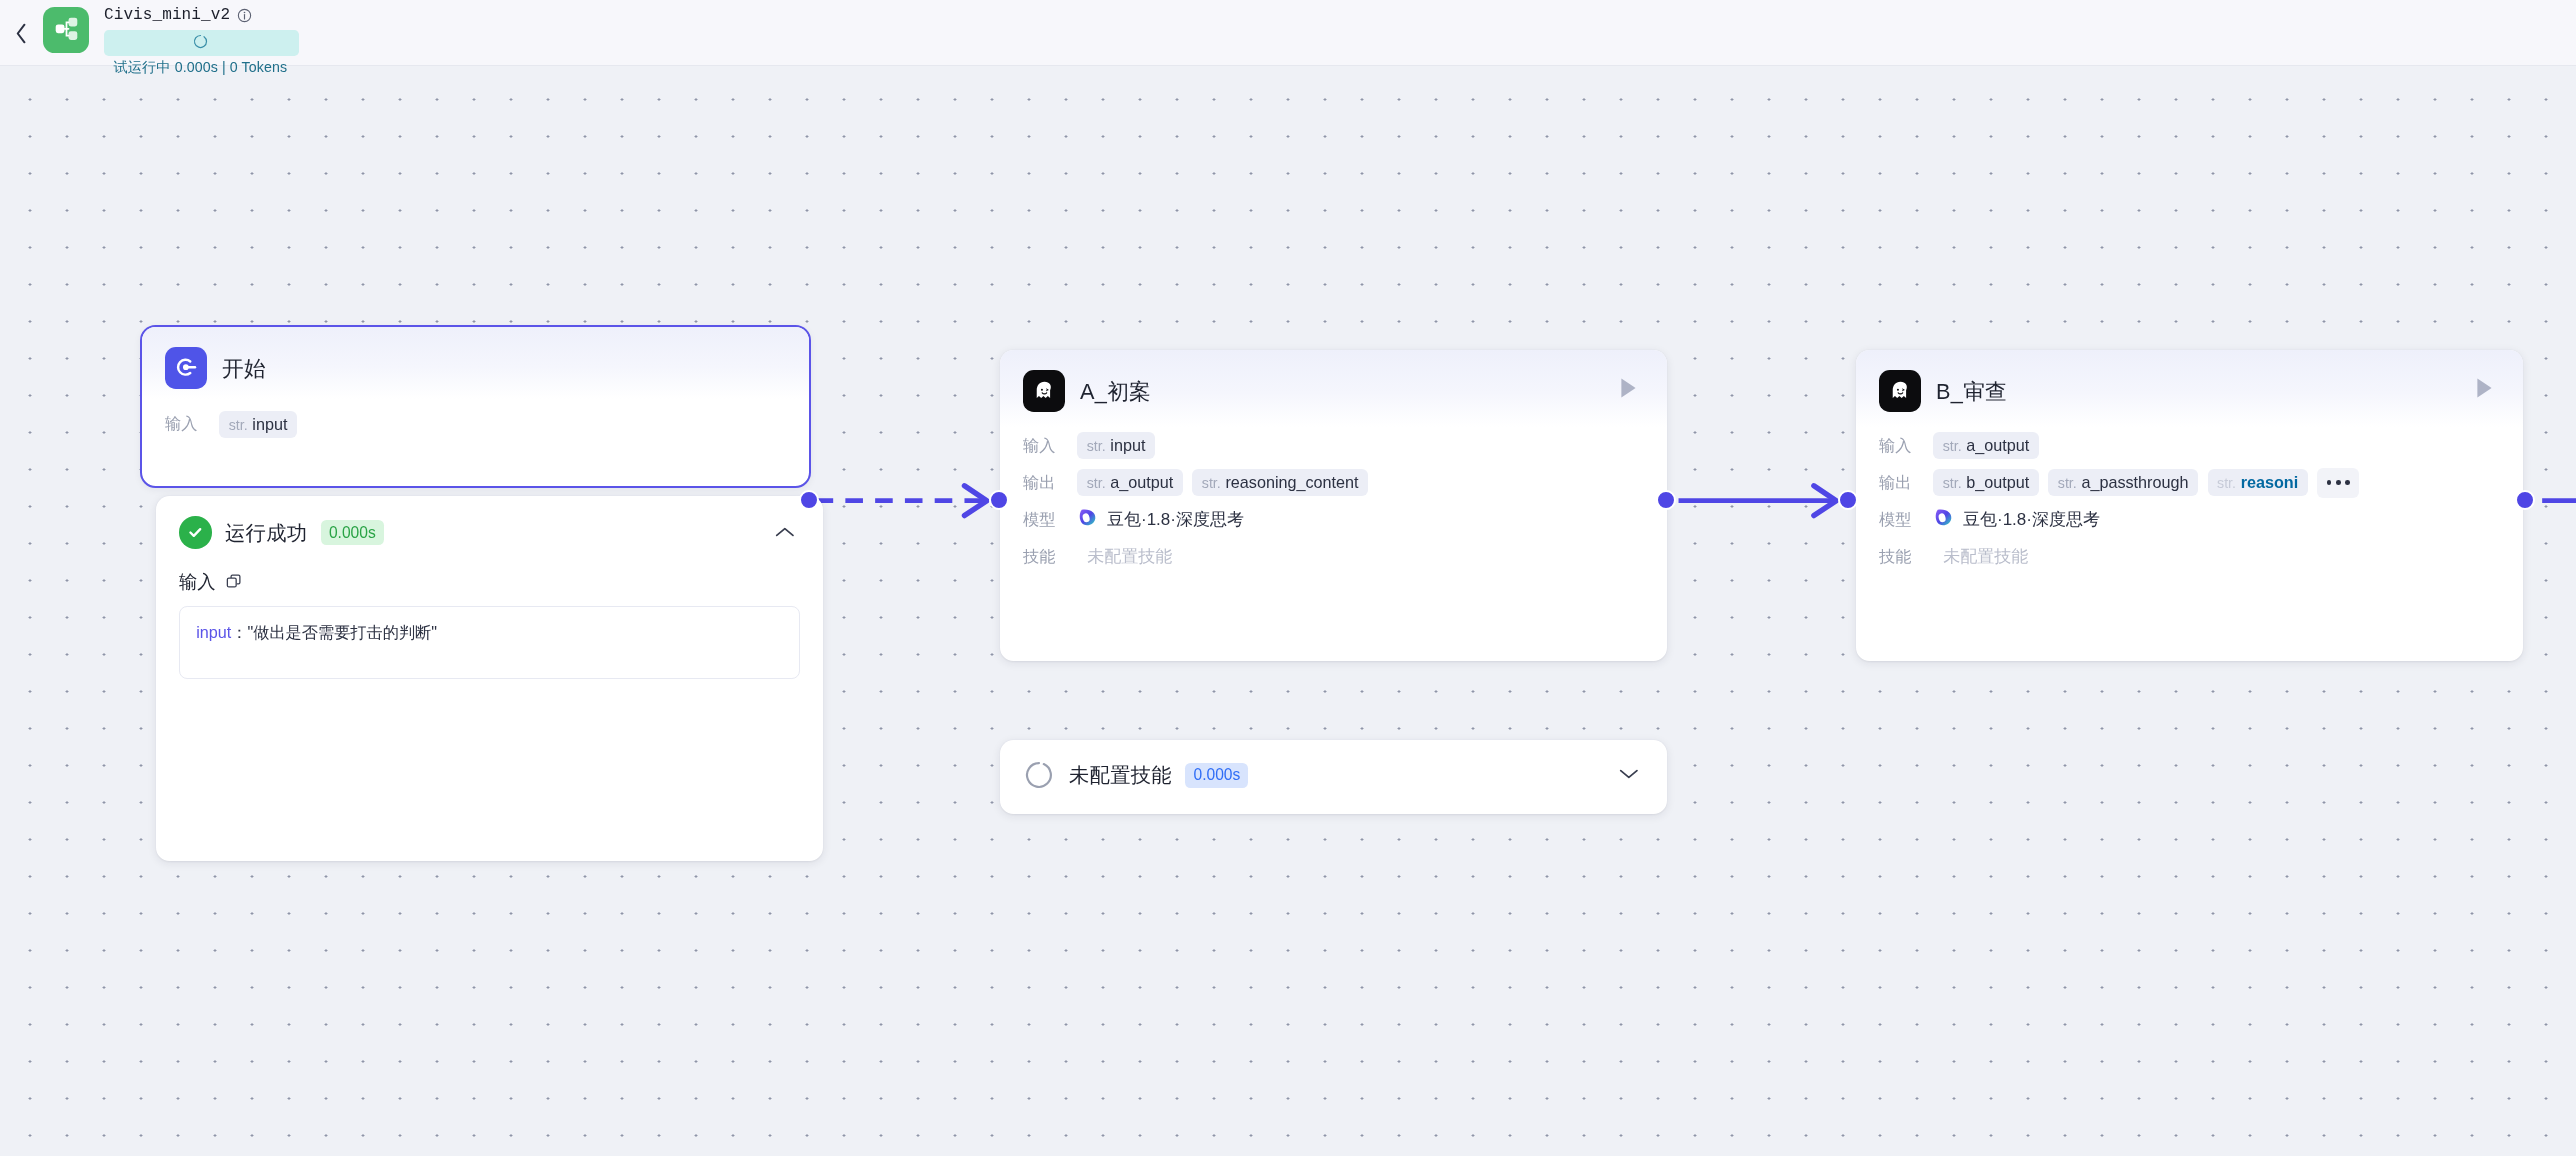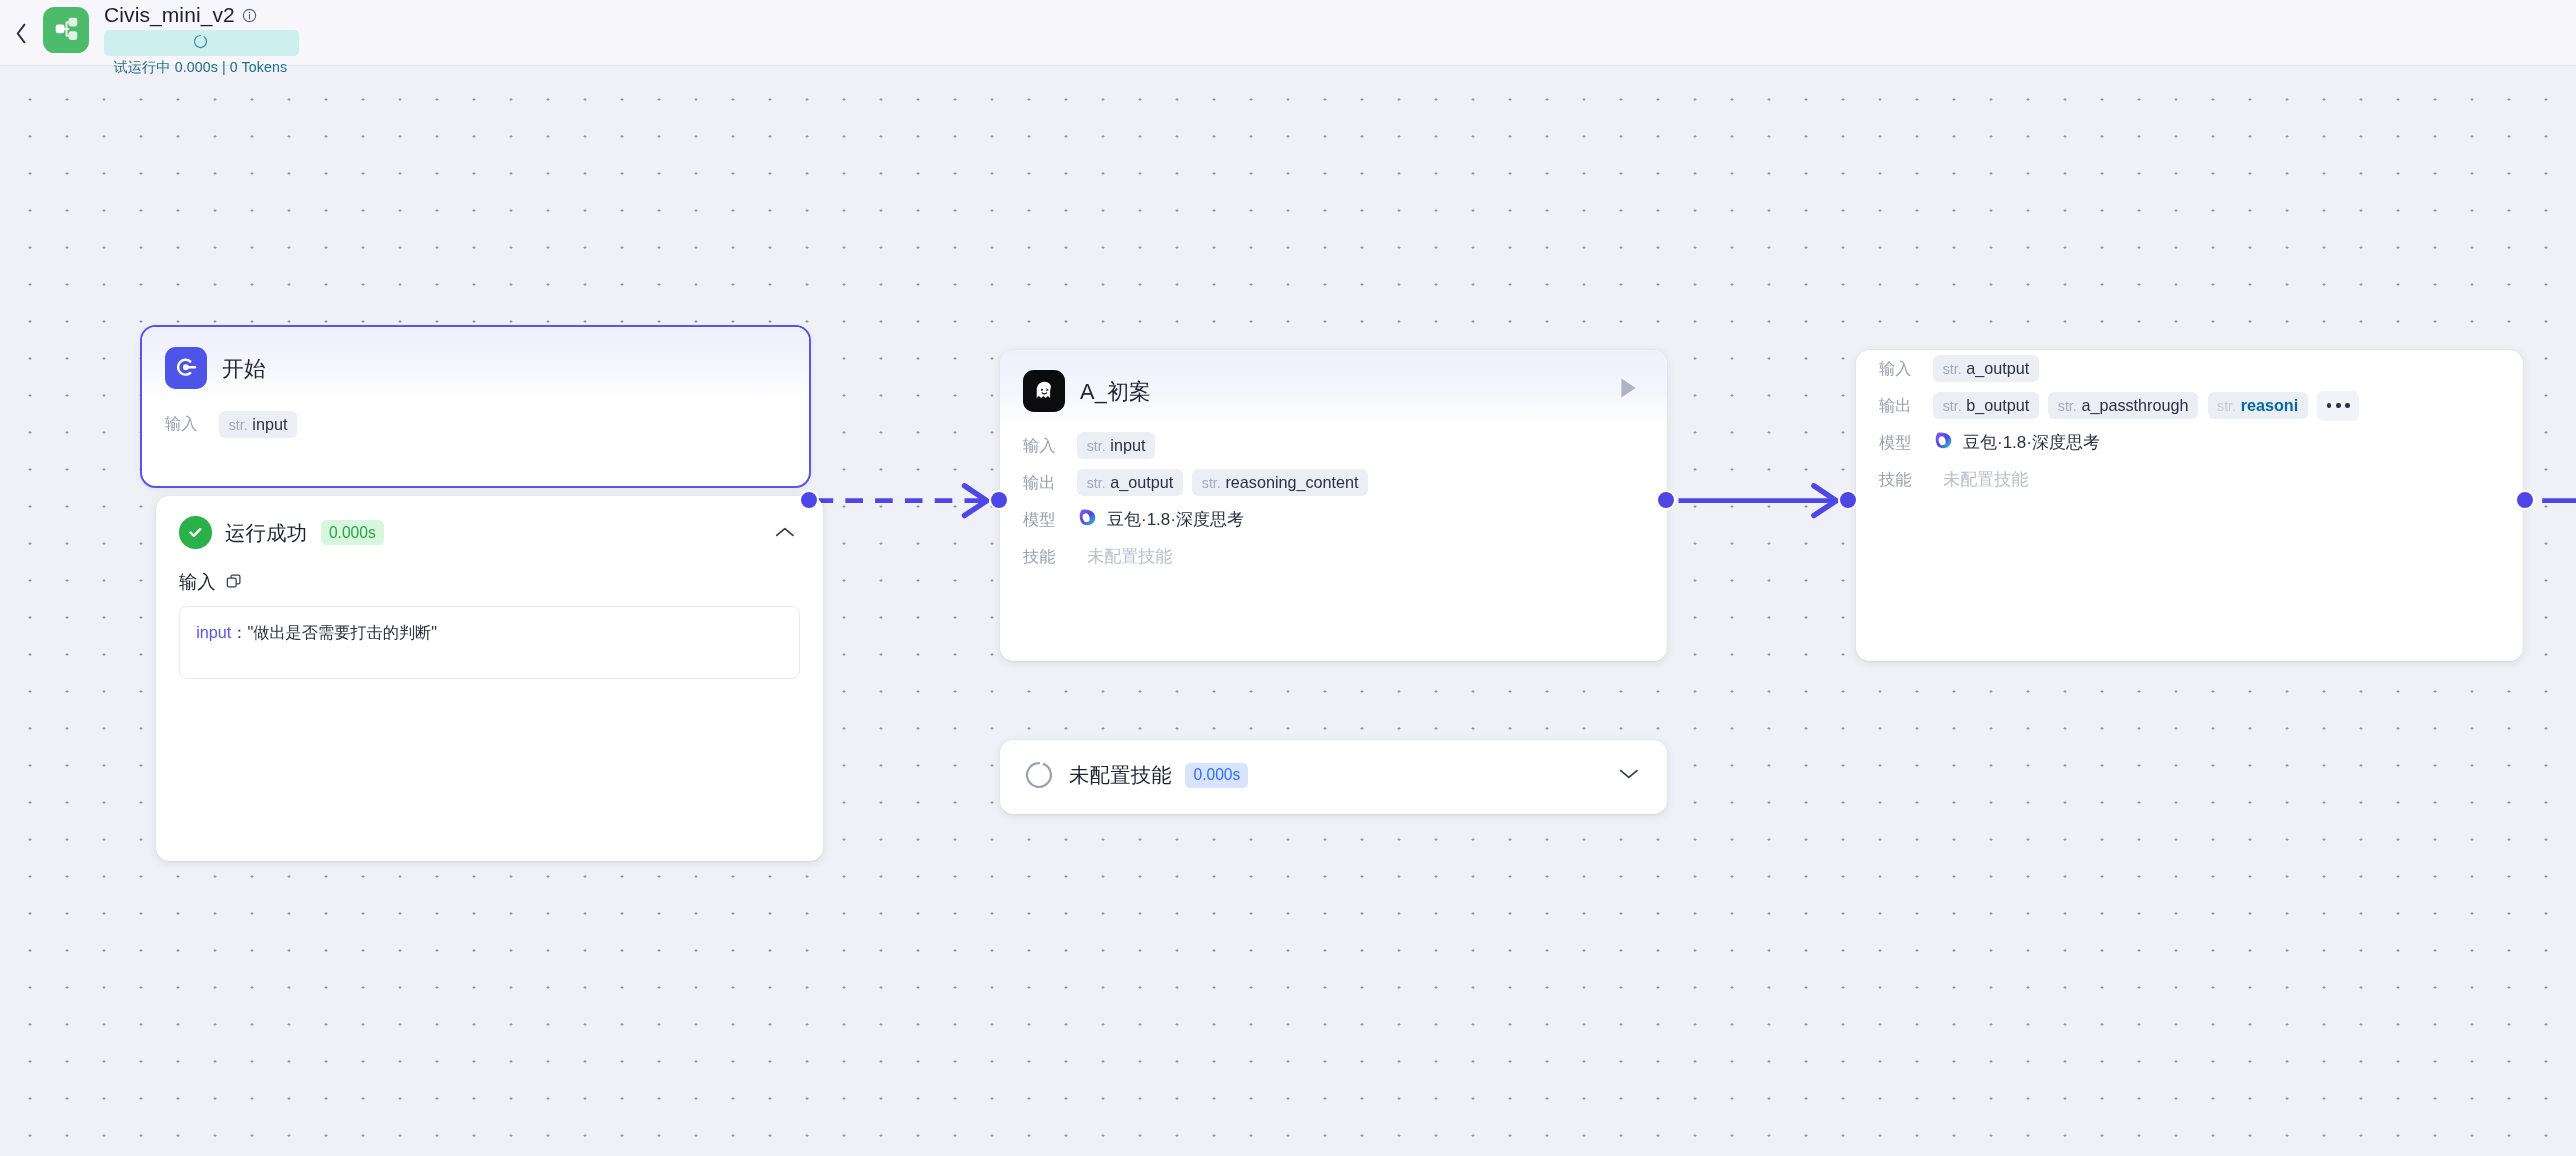--- a/index.html
+++ b/index.html
@@ -48,25 +48,26 @@
     flex-direction: column;
     gap: 4.1px;
   }
   .title-row {
     display: flex;
     align-items: center;
     gap: 6.8px;
     height: 20.3px;
   }
   .app-title {
-    font-size: 21px;
+    font-size: 16px;
     color: #1c1f2b;
     font-weight: 400;
     letter-spacing: 0.1px;
     line-height: 20.3px;
+    font-family: Liberation Mono, monospace;
   }
   .info-icon { display:flex; align-items:center; }
 
   .run-chip {
     display: inline-flex;
     align-items: center;
     gap: 9.5px;
     background: #cdf0ef;
     border-radius: 4.7px;
     padding: 4.1px 12.2px 4.1px 9.5px;
@@ -526,20 +527,39 @@
       <span class="time-badge blue">0.000s</span>
       <span class="panel-chevron">
         <svg width="21.7" height="13.5" viewBox="0 0 32 20">
           <path d="M4 5 L16 15 L28 5" fill="none" stroke="#3a3f50" stroke-width="2.6" stroke-linecap="round" stroke-linejoin="round"></path>
         </svg>
       </span>
     </div>
   </div>
 
   <div class="node" style="left:1856px;top:284px;width:667px;height:311px;">
+    <div class="node-head">
+      <div class="node-avatar llm">
+        <span>
+          <svg width="27" height="27" viewBox="0 0 40 40">
+            <path d="M20 7 C12.5 7 8.5 12.5 8.5 19.5 V31 l3.3-3 3.3 3 3.3-3 3.3 3 3.3-3 3.3 3 V19.5
+                     C31.5 12.5 27.5 7 20 7 Z" fill="#ffffff"></path>
+            <circle cx="16.2" cy="19" r="1.5" fill="#0c0c0e"></circle>
+            <path d="M23 17.8 l2.6 1.2 -2.6 1.2" fill="none" stroke="#0c0c0e" stroke-width="1.3" stroke-linecap="round" stroke-linejoin="round"></path>
+            <path d="M16.6 23.4 a4.2 4.2 0 0 0 6.6 0" fill="none" stroke="#0c0c0e" stroke-width="1.6" stroke-linecap="round"></path>
+          </svg>
+        </span>
+      </div>
+      <span class="node-title">B_审查</span>
+      <span class="node-play">
+        <svg width="20.3" height="23" viewBox="0 0 30 34">
+          <path d="M5 3 L26 17 L5 31 Z" fill="#aeb3c6"></path>
+        </svg>
+      </span>
+    </div>
     <div class="node-body">
       <div class="row">
         <span class="row-label">输入</span>
         <div class="tags">
           <span class="tag">
             <span class="t-type">str.</span>
             <span class="t-name">a_output</span>
           </span>
         </div>
       </div>

